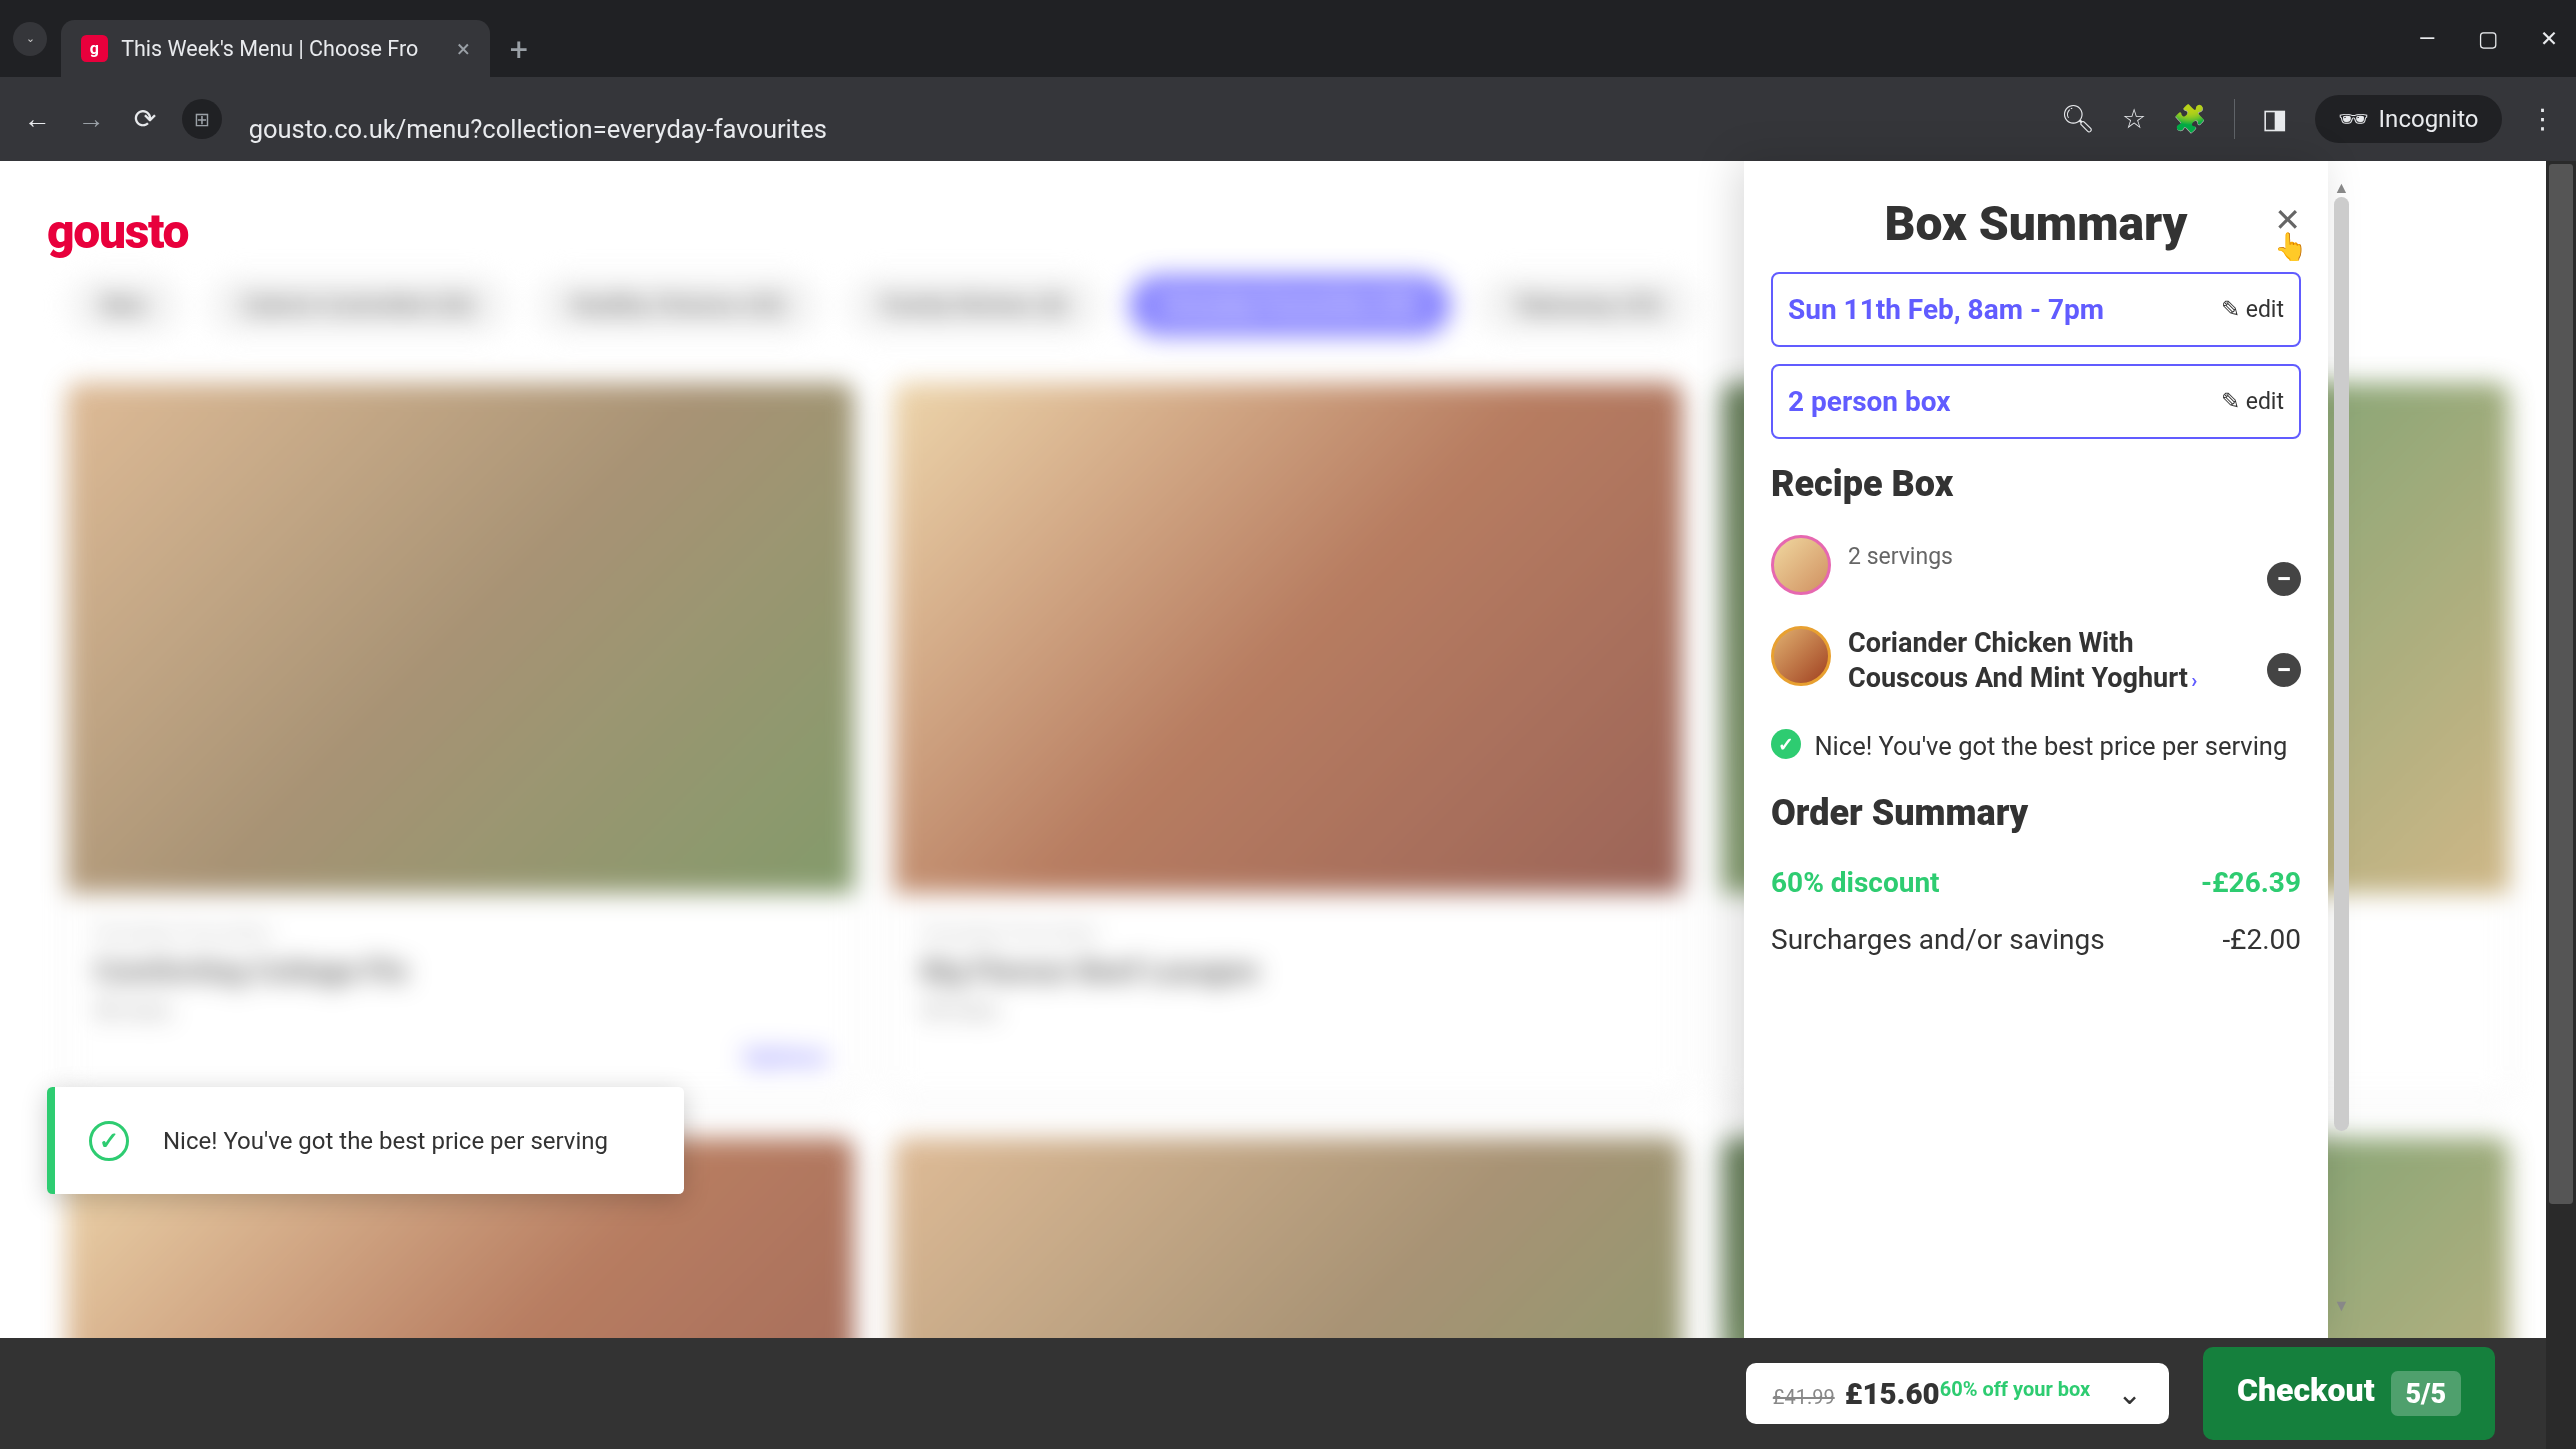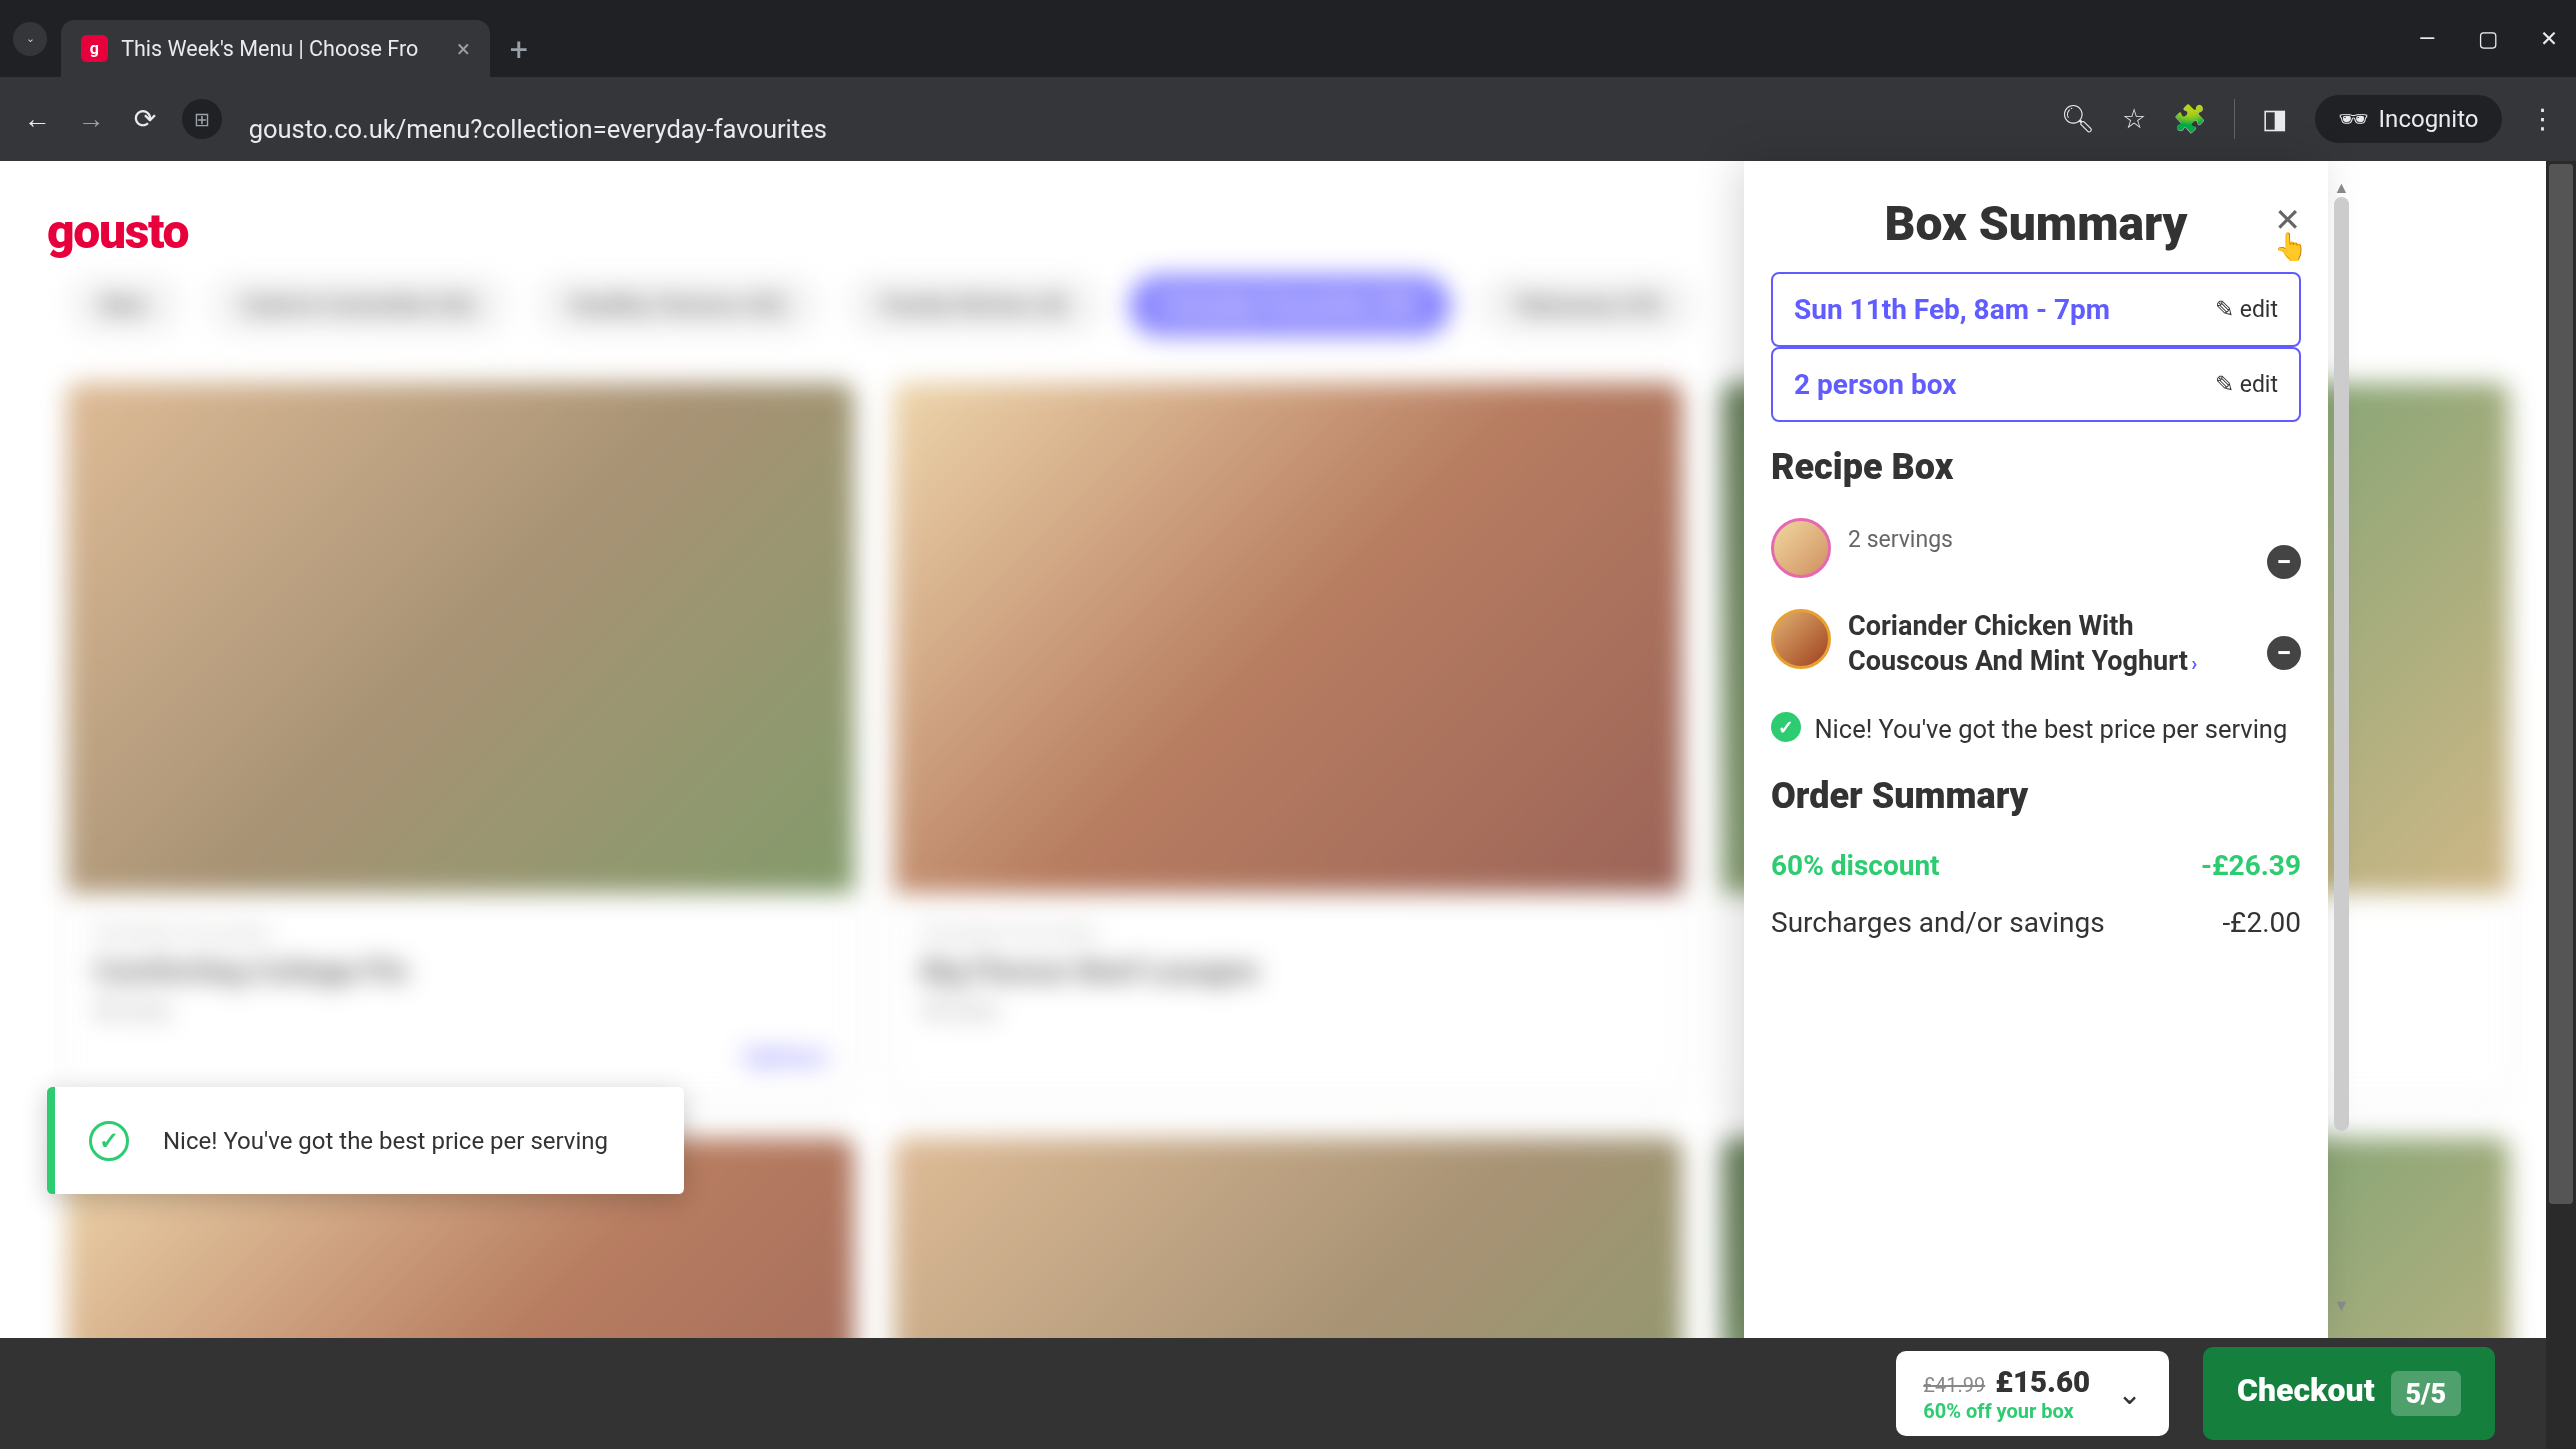--- a/index.html
+++ b/index.html
@@ -49,21 +49,21 @@
 
 .toast { position: absolute; bottom: 255px; left: 47px; width: 637px; height: 107px; background: #fff; border-left: 8px solid #2ecc71; border-radius: 5.4px; box-shadow: 0 5.4px 27px rgba(0,0,0,0.2); display: flex; align-items: center; padding: 0 34px; gap: 34px; z-index: 50; }
 .toast-icon { width: 40px; height: 40px; border: 3.4px solid #2ecc71; border-radius: 50%; display: flex; align-items: center; justify-content: center; color: #2ecc71; font-size: 24px; font-weight: bold; }
 .toast-text { font-size: 24px; color: #333; }
 
 
 .panel { position: absolute; top: 0; right: 248px; width: 584px; bottom: 111px; background: #fff; box-shadow: -6.7px 0 40px rgba(0,0,0,0.15); z-index: 100; padding: 34px 27px 0 27px; overflow: hidden; }
 .panel-title { font-size: 48px; font-weight: 900; color: #333; text-align: center; margin-bottom: 20px; }
 .panel-close { position: absolute; top: 40px; right: 27px; font-size: 32px; color: #666; cursor: pointer; font-weight: 300; }
 .cursor { position: absolute; top: 70px; right: 20px; font-size: 27px; z-index: 200; pointer-events: none; }
-.info-box { border: 2px solid #615cff; border-radius: 8px; padding: 19px 21px; display: flex; align-items: center; justify-content: space-between; }
+.info-box { border: 2px solid #615cff; border-radius: 8px; padding: 19px 15px; margin-bottom: 17px; display: flex; align-items: center; justify-content: space-between; }
 .info-text { color: #615cff; font-size: 28px; font-weight: 700; }
 .edit-link { color: #333; font-size: 23px; display: flex; align-items: center; gap: 5.4px; cursor: pointer; }
 .section-title { font-size: 36px; font-weight: 900; color: #333; margin: 23.5px 0 20px 0; }
 .recipe-list { max-height: 349px; overflow-y: auto; position: relative; }
 .recipe-item { display: flex; align-items: flex-start; gap: 17px; padding: 10px 0 20px 0; }
 .recipe-thumb { width: 60px; height: 60px; border-radius: 50%; background: linear-gradient(135deg, #f0d8a0, #d09060); border: 3.4px solid #e668b0; flex-shrink: 0; }
 .recipe-thumb.t2 { background: linear-gradient(135deg, #e0b070, #a04020); border-color: #e8a030; }
 .recipe-info { flex: 1; }
 .recipe-name { font-size: 27px; font-weight: 700; color: #333; line-height: 1.3; }
 .recipe-caret { color: #615cff; font-size: 20px; margin-left: 3.4px; }
@@ -76,21 +76,21 @@
 .order-row.green { color: #2ecc71; font-weight: 700; }
 
 
 .panel-scroll { position: absolute; top: 17px; right: 221px; width: 27px; bottom: 134px; z-index: 101; display: flex; flex-direction: column; align-items: center; }
 .scroll-arrow { color: #888; font-size: 16px; cursor: pointer; }
 .scroll-thumb { width: 14.8px; background: #ccc; border-radius: 7.4px; }
 
 
 .bottom-bar { position: absolute; bottom: 0; left: 0; right: 0; height: 111px; background: #333; display: flex; align-items: center; justify-content: flex-end; padding: 0 81px; gap: 34px; z-index: 150; }
 .price-box { background: #fff; border-radius: 10px; padding: 13.4px 27px; display: flex; align-items: center; gap: 27px; }
-.price-col { display: flex; flex-direction: column; }
+.price-col { display: flex; flex-direction: row; }
 .price-row { display: flex; align-items: baseline; gap: 10px; }
 .price-old { color: #888; font-size: 20px; text-decoration: line-through; }
 .price-new { font-size: 29.5px; font-weight: 900; color: #333; }
 .price-sub { color: #2ecc71; font-size: 20px; font-weight: 700; }
 .price-chev { font-size: 29.5px; color: #333; cursor: pointer; }
 .checkout-btn { background: #15803d; color: #fff; border-radius: 10px; padding: 23.5px 34px; display: flex; align-items: flex-start; gap: 16px; cursor: pointer; }
 .checkout-label { font-size: 32px; font-weight: 900; }
 .checkout-count { background: rgba(255,255,255,0.25); padding: 6.7px 14.8px; border-radius: 6.7px; font-size: 27px; font-weight: 900; }
 
 

